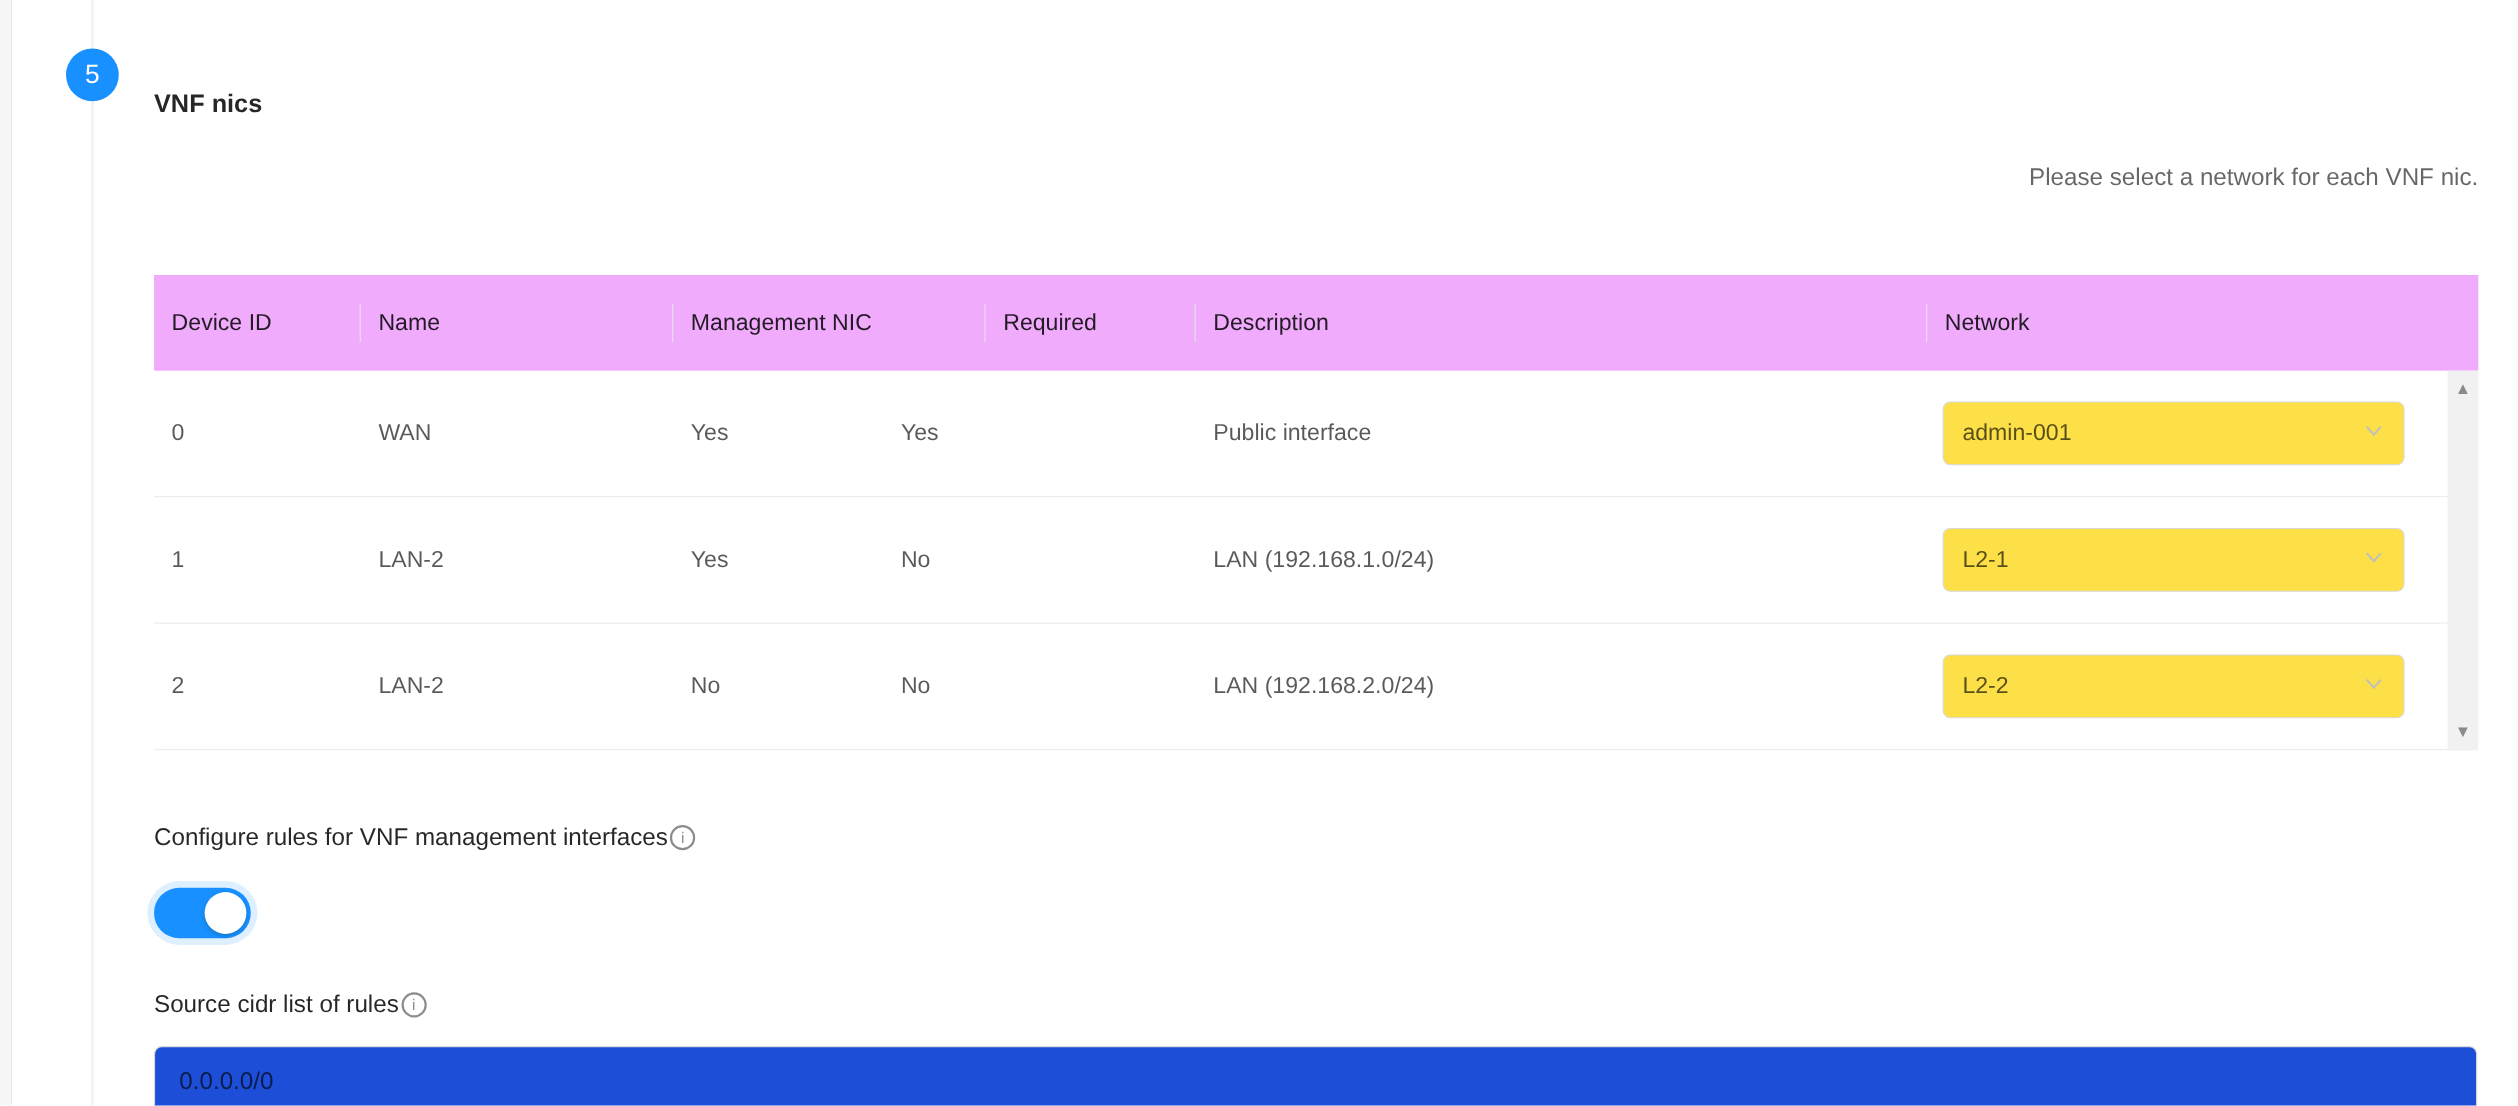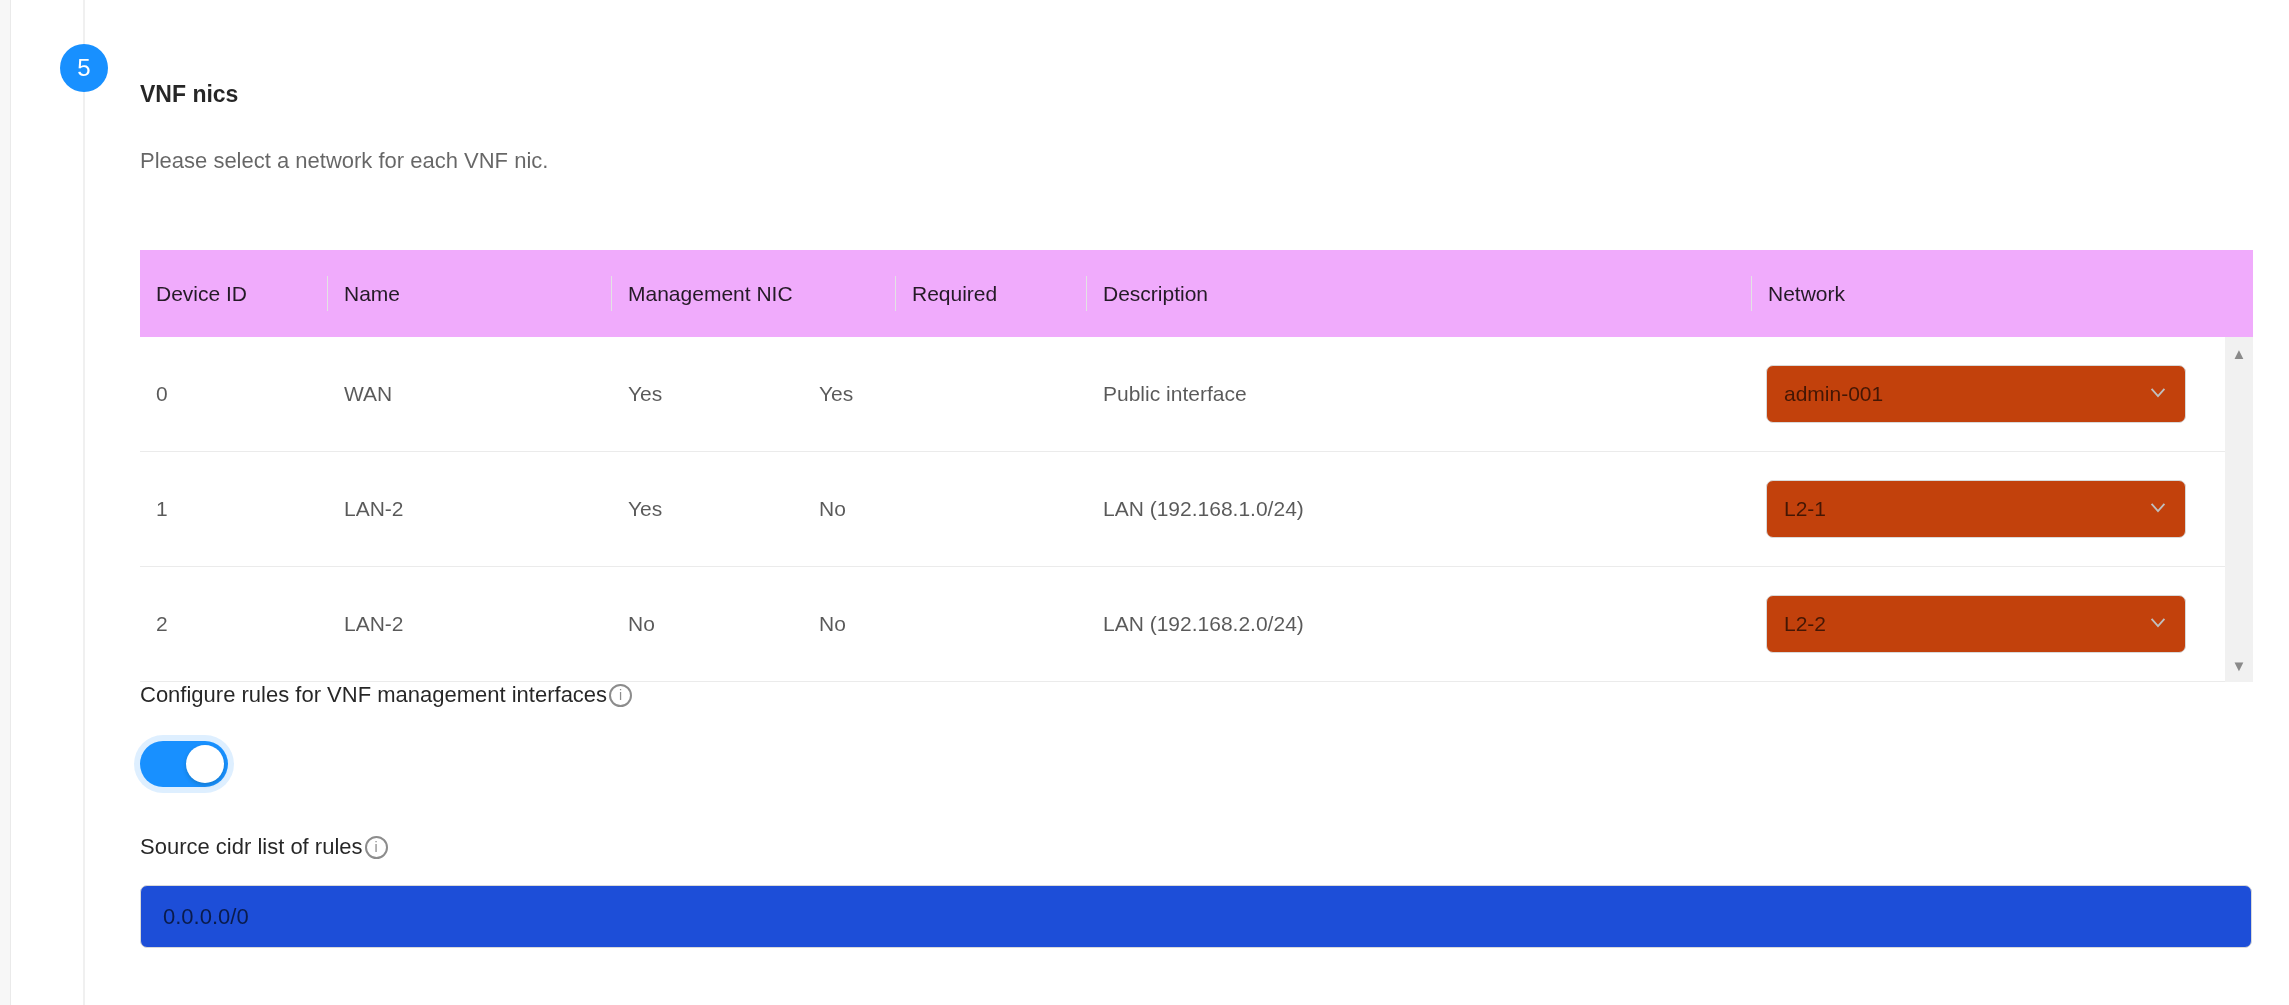--- a/index.html
+++ b/index.html
@@ -16,56 +16,56 @@
 
   
   .step-circle { position: absolute; left: 60px; top: 44px; width: 48px; height: 48px;
                  border-radius: 50%; background: #1890ff; color: #ffffff;
                  display: flex; align-items: center; justify-content: center;
                  font-size: 24px; z-index: 2; }
 
   .content { position: absolute; left: 140px; top: 0; width: 2113px; z-index: 1; }
 
   .title { margin-top: 81px; font-size: 23px; font-weight: bold; color: rgba(0,0,0,0.85); }
-  .subtitle { margin-top: 40px; font-size: 22px; color: rgba(0,0,0,0.60); }
+  .subtitle { margin-top: 40px; font-size: 22px; color: rgba(0,0,0,0.60); text-align: right; }
 
   
   .table { margin-top: 76px; width: 2113px; font-size: 21px; }
   .thead { display: flex; align-items: flex-end; height: 87px; background: #f0abfc;
            color: rgba(0,0,0,0.85); font-weight: 500; }
   .th { padding-left: 16px; position: relative; height: 100%;
         display: flex; align-items: center; }
   .th:not(:last-child)::after { content: ""; position: absolute; right: 0; top: 26px;
         width: 1px; height: 35px; background: #e3e3e3; }
   .c0 { width: 188px; } .c1 { width: 284px; } .c2 { width: 191px; }
   .c3 { width: 284px; } .c4 { width: 665px; } .c5 { width: 501px; }
 
   .tbody { position: relative; }
   .trow { display: flex; align-items: center; height: 115px;
           border-bottom: 1px solid #ebebeb; color: rgba(0,0,0,0.65); }
   .td { padding-left: 16px; }
   .td.c5 { padding-left: 0; }
 
-  .select { margin-left: 14px; width: 420px; height: 58px; background: #c2410c;
+  .select { margin-left: 14px; width: 420px; height: 58px; background: #fde047;
             border: 1px solid #d9d9d9; border-radius: 7px;
             display: flex; align-items: center; justify-content: space-between;
             padding: 0 16px 0 17px; color: rgba(0,0,0,0.65); cursor: pointer; }
   .select svg { flex: 0 0 auto; }
 
   
   .scrollbar { position: absolute; right: 0; top: 0; width: 28px; height: 345px;
                background: #f1f1f1; display: flex; flex-direction: column;
                justify-content: space-between; align-items: center; }
   .scroll-arrow { color: #8a8a8a; font-size: 15px; line-height: 1;
                   padding: 9px 0; cursor: default; }
 
   
   .field-label { display: flex; align-items: center; font-size: 22px;
                  color: rgba(0,0,0,0.85); }
-  .label-configure { }
+  .label-configure { margin-top: 66px; }
   .label-source { margin-top: 47px; }
 
   .info-icon { display: inline-flex; align-items: center; justify-content: center;
                width: 23px; height: 23px; border: 2px solid #8c8c8c; border-radius: 50%;
                color: #8c8c8c; font-size: 14px; font-style: normal; margin-left: 2px;
                flex: 0 0 auto; cursor: default; }
 
   .toggle { position: relative; margin-top: 33px; width: 88px; height: 46px;
             border-radius: 23px; background: #1890ff; cursor: pointer;
             box-shadow: 0 0 0 6px rgba(24,144,255,0.14); }

